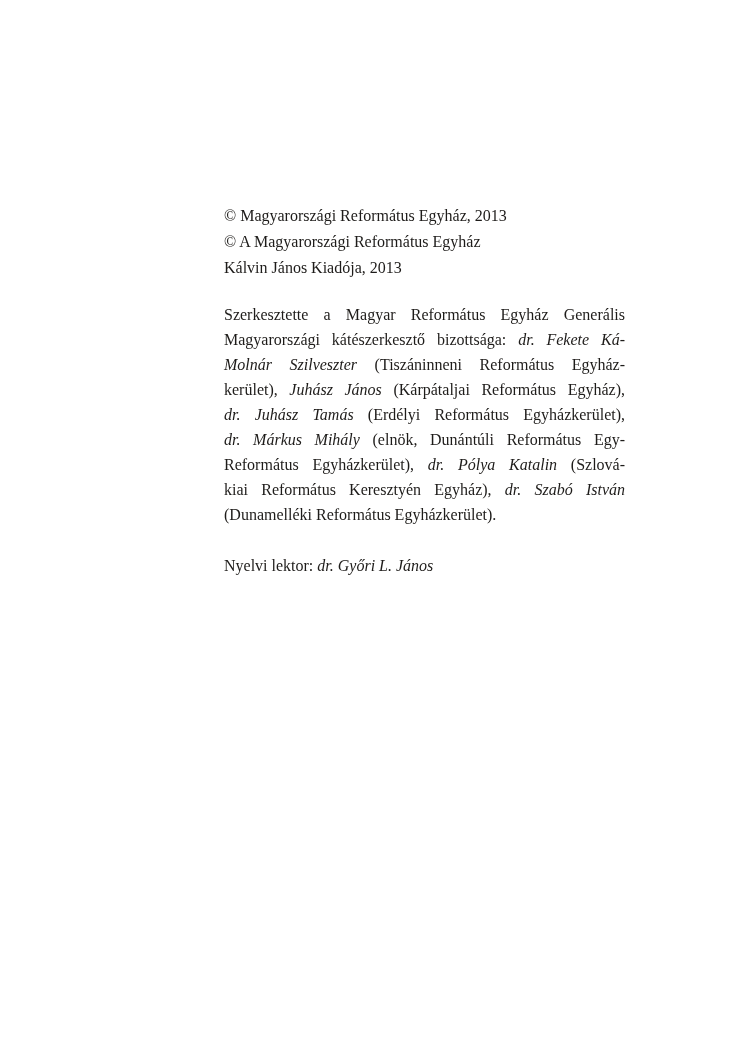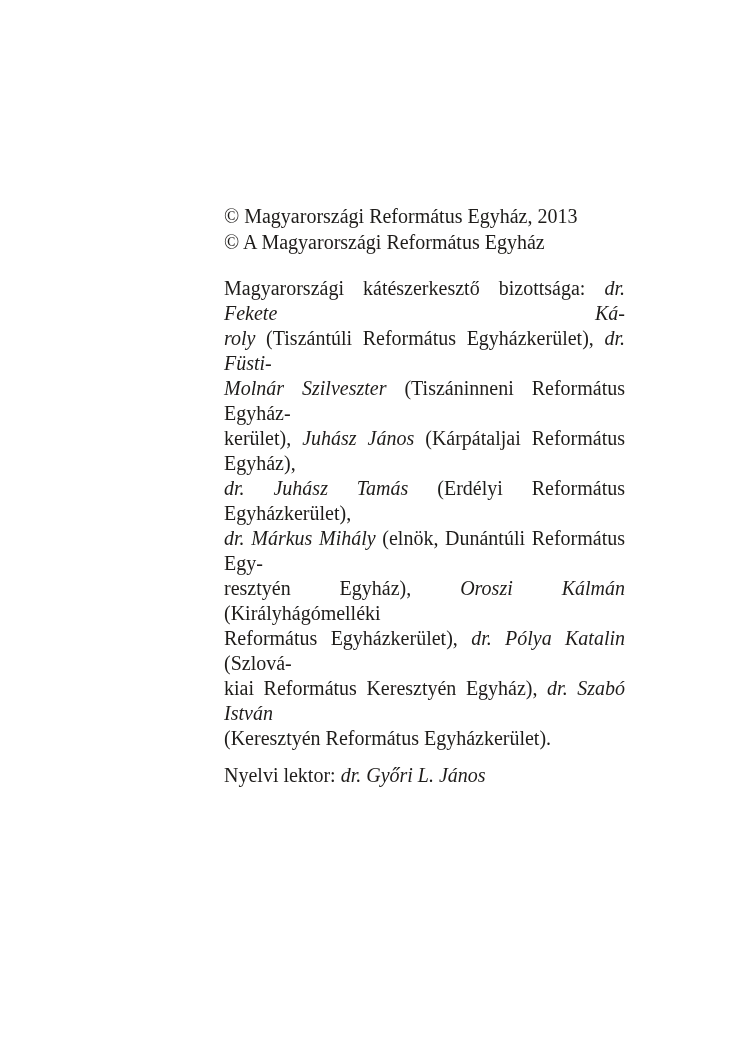--- a/index.html
+++ b/index.html
@@ -10,53 +10,53 @@
     background: #ffffff;
     overflow: hidden;
     font-family: "Liberation Serif", serif;
     color: #1e1c1a;
   }
   .text-block {
     position: absolute;
     left: 224px;
     top: 203px;
     width: 401px;
-    font-size: 20px;
+    font-size: 16px;
   }
   .copyright { line-height: 26px; }
   .copyright .line { text-align: left; }
   .paragraph { margin-top: 21px; line-height: 25px; }
   .paragraph .line.j {
     text-align: justify;
     text-align-last: justify;
   }
   .paragraph .line.last { text-align: left; }
-  .lector { margin-top: 12px; line-height: 25px; text-align: left; }
+  .lector { margin-top: 26px; line-height: 25px; text-align: left; }
   i { }
 </style>
 </head>
 <body>
 
 <div class="page">
   <div class="text-block">
 
     <div class="copyright">
       <div class="line">© Magyarországi Református Egyház, 2013</div>
       <div class="line">© A Magyarországi Református Egyház</div>
+      <div class="line">Kálvin János Kiadója, 2013</div>
     </div>
 
     <div class="paragraph" id="editorial-paragraph">
+        <div class="line j"><span>Szerkesztette a Magyar Református Egyház Generális</span></div>
         <div class="line j"><span>Magyarországi kátészerkesztő bizottsága: </span><i>dr. Fekete Ká-</i></div>
-        <div class="line j"><i>roly</i><span> (Tiszántúli Református Egyházkerület), </span><i>dr. Füsti-</i></div>
         <div class="line j"><i>Molnár Szilveszter</i><span> (Tiszáninneni Református Egyház-</span></div>
         <div class="line j"><span>kerület), </span><i>Juhász János</i><span> (Kárpátaljai Református Egyház),</span></div>
         <div class="line j"><i>dr. Juhász Tamás</i><span> (Erdélyi Református Egyházkerület),</span></div>
         <div class="line j"><i>dr. Márkus Mihály</i><span> (elnök, Dunántúli Református Egy-</span></div>
-        <div class="line j"><span>resztyén Egyház), </span><i>Oroszi Kálmán</i><span> (Királyhágómelléki</span></div>
         <div class="line j"><span>Református Egyházkerület), </span><i>dr. Pólya Katalin</i><span> (Szlová-</span></div>
         <div class="line j"><span>kiai Református Keresztyén Egyház), </span><i>dr. Szabó István</i></div>
-        <div class="line last"><span>(Keresztyén Református Egyházkerület).</span></div>
+        <div class="line last"><span>(Dunamelléki Református Egyházkerület).</span></div>
       </div>
 
     <div class="lector" id="lector-line"><span>Nyelvi lektor: </span><i>dr. Győri L. János</i></div>
 
   </div>
 </div>
 
 </body></html>

